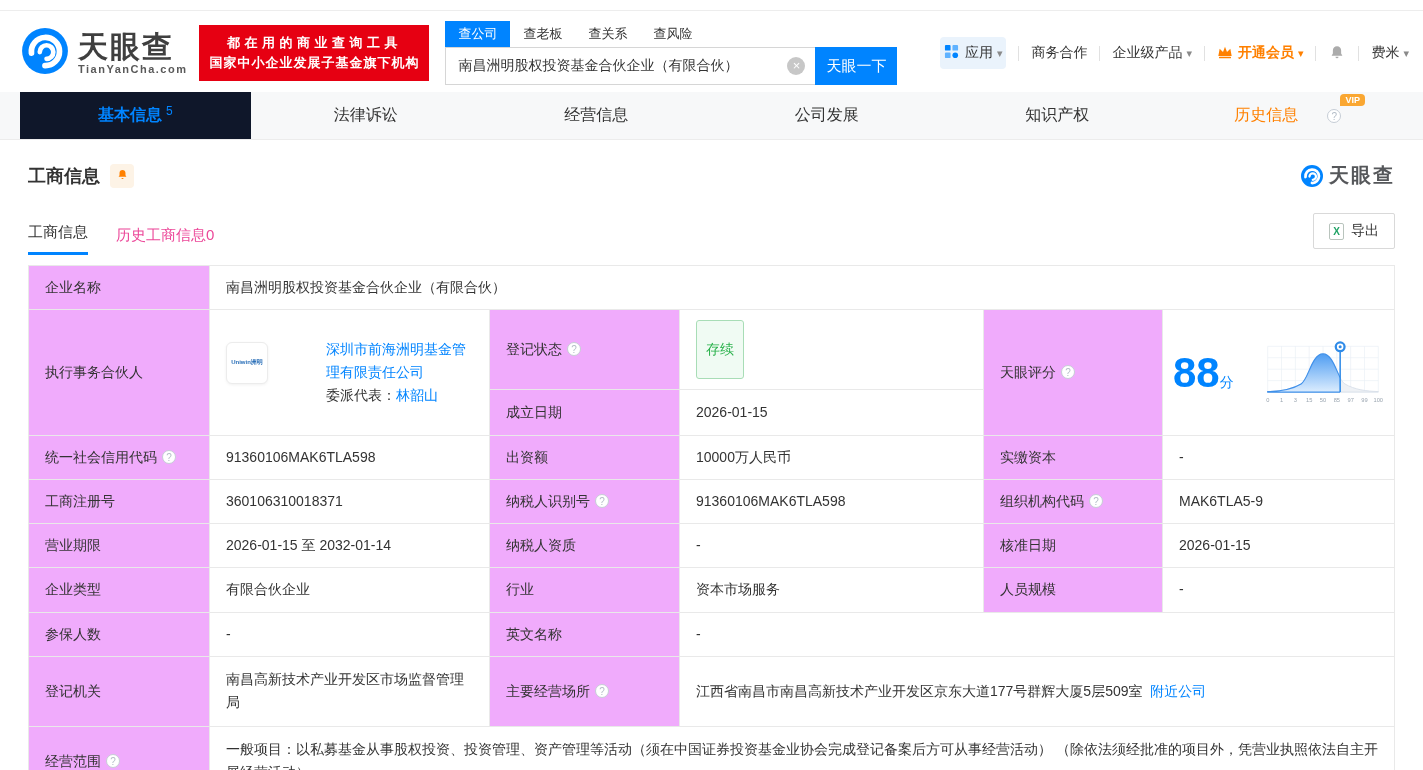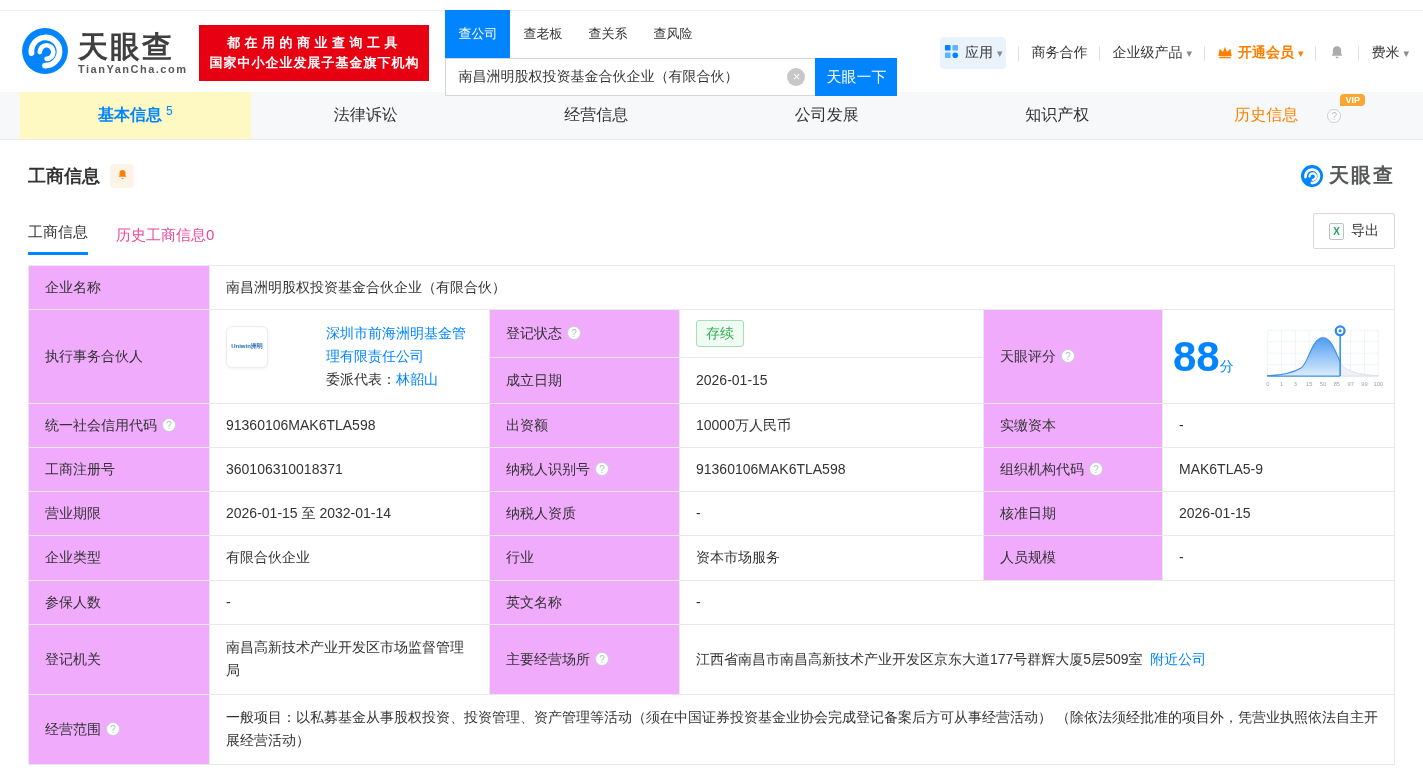--- a/index.html
+++ b/index.html
@@ -10,21 +10,21 @@
   .header { position:relative; height:92px; display:flex; align-items:center; padding:14px 14px 0 20px; }
   .logo { display:flex; align-items:center; cursor:pointer; }
   .logo-text { margin-left:8px; }
   .logo-cn { font-size:30px; font-weight:bold; color:#3f3f3f; letter-spacing:2px; line-height:1.05; }
   .logo-en { font-size:11px; font-weight:bold; color:#595959; letter-spacing:1.5px; }
   .red-banner { margin-left:12px; background:#e60012; color:#fff; padding:8px 10px; line-height:1.55; text-align:center; }
   .red-banner .l1 { font-size:13px; font-weight:bold; letter-spacing:4.5px; white-space:nowrap; }
   .red-banner .l2 { font-size:13px; font-weight:bold; letter-spacing:1px; white-space:nowrap; }
   .search-wrap { margin-left:16px; width:452px; }
   .search-tabs { display:flex; font-size:13px; }
-  .search-tab { padding:15px 13px; cursor:pointer; color:#333; }
+  .search-tab { padding:4px 13px; cursor:pointer; color:#333; }
   .search-tab.active { background:#0084ff; color:#fff; }
   .search-row { display:flex; }
   .search-input-wrap { position:relative; flex:1; }
   .search-input { width:100%; height:38px; border:1px solid #d6d6d6; border-right:none; padding:0 36px 0 12px; font-size:14px; color:#333; outline:none; font-family:inherit; }
   .clear-icon { position:absolute; right:10px; top:10px; width:18px; height:18px; border-radius:50%; background:#c7c7c7; color:#fff; font-size:11px; line-height:18px; text-align:center; cursor:pointer; }
   .clear-icon::after { content:"×"; font-size:13px; }
   .search-btn { width:82px; height:38px; background:#0084ff; color:#fff; font-size:15px; border:none; cursor:pointer; font-family:inherit; }
   .header-right { margin-left:auto; display:flex; align-items:center; font-size:14px; color:#333; }
   .hsep { width:1px; height:15px; background:#e1e1e1; margin:0 12px; }
   .apps-btn { display:flex; align-items:center; background:#eaf3fc; border-radius:4px; padding:7px 4px; cursor:pointer; color:#333; }
@@ -32,21 +32,21 @@
   .caret::after { content:"▾"; font-size:11px; color:#8a8a8a; margin-left:4px; }
   .caret-orange::after { content:"▾"; font-size:11px; color:#ff8000; margin-left:4px; }
   .hitem { cursor:pointer; display:flex; align-items:center; white-space:nowrap; }
   .vip-link { color:#ff8000; font-weight:bold; display:flex; align-items:center; cursor:pointer; }
   .vip-link svg { margin-right:5px; }
   .bell-btn { cursor:pointer; display:flex; align-items:center; }
 
   
   .page-tabs { height:48px; background:#f7f8f9; border-bottom:1px solid #ececec; display:flex; padding:0 20px; }
   .ptab { flex:1; display:flex; align-items:center; justify-content:center; font-size:16px; color:#333; cursor:pointer; position:relative; }
-  .ptab.active { background:#fef9c3; color:#0084ff; font-weight:bold; }
+  .ptab.active { background:#0f172a; color:#0084ff; font-weight:bold; }
   .ptab .count { font-size:12px; color:#0084ff; margin-left:4px; font-weight:normal; align-self:flex-start; margin-top:12px; }
   .ptab.orange { color:#ff8000;gap:24px; }
   .vip-badge { position:absolute; top:2px; right:38px; background:#faa732; color:#fff; font-size:9px; font-weight:bold; padding:1px 5px; border-radius:4px 4px 4px 0; }
   .q { display:inline-block; width:14px; height:14px; border:1px solid #c6cdd6; border-radius:50%; color:#b3bcc7; font-size:10px; line-height:13px; text-align:center; margin-left:5px; vertical-align:1px; background:#fff; }
   .q::after { content:"?"; }
 
   
   .main { padding:0 28px; }
   .section-head { display:flex; align-items:center; margin-top:22px; }
   .section-title { font-size:18px; font-weight:bold; color:#333; }
@@ -58,21 +58,21 @@
   .subtab.active { border-bottom:3px solid #0084ff; }
   .subtab.dim { color:#ec4899; }
   .export-btn { margin-left:auto; display:flex; align-items:center; border:1px solid #d9d9d9; border-radius:2px; padding:8px 15px; font-size:14px; color:#333; cursor:pointer; background:#fff; margin-bottom:6px; }
   .xls-icon { display:inline-flex; align-items:center; justify-content:center; width:15px; height:17px; border:1px solid #b9c4bd; border-radius:2px; color:#21a366; font-size:10px; font-weight:bold; margin-right:7px; background:#fff; }
   .xls-icon::after { content:"X"; }
 
   
   table.info { width:100%; border-collapse:collapse; table-layout:fixed; margin-top:10px; }
   table.info td { border:1px solid #e9e9e9; padding:10px 16px; font-size:14px; color:#333; line-height:1.65; vertical-align:middle; word-break:break-all; }
   td.lbl { background:#f0abfc; color:#333; }
-  .status-badge { display:inline-block; color:#2bb24c; background:#f0fbf3; border:1px solid #a8ddb6; border-radius:3px; padding:1px 9px; font-size:14px; }
+  .status-badge { display:inline-block; color:#2bb24c; background:#f0fbf3; border:1px solid #a8ddb6; border-radius:3px; padding:17px 9px; font-size:14px; }
   a.lnk { color:#0084ff; text-decoration:none; cursor:pointer; }
   .partner { display:flex; align-items:flex-start;gap:48px; }
   .p-logo { flex:0 0 42px; width:42px; height:42px; border:1px solid #ececec; border-radius:6px; display:flex; align-items:center; justify-content:center; margin-right:10px; margin-top:4px; background:#fff; box-shadow:0 1px 3px rgba(0,0,0,.06); }
   .p-logo span { font-size:6px; color:#2a6fb8; font-weight:bold; }
   .score-cell { display:flex; align-items:center; justify-content:space-between; }
   .score-num { font-size:42px; font-weight:bold; color:#0084ff; line-height:1; }
   .score-unit { font-size:14px; color:#0084ff; }
   .chart-ticks text { font-size:6px; fill:#9aa5b0; }
 </style>
 </head>

